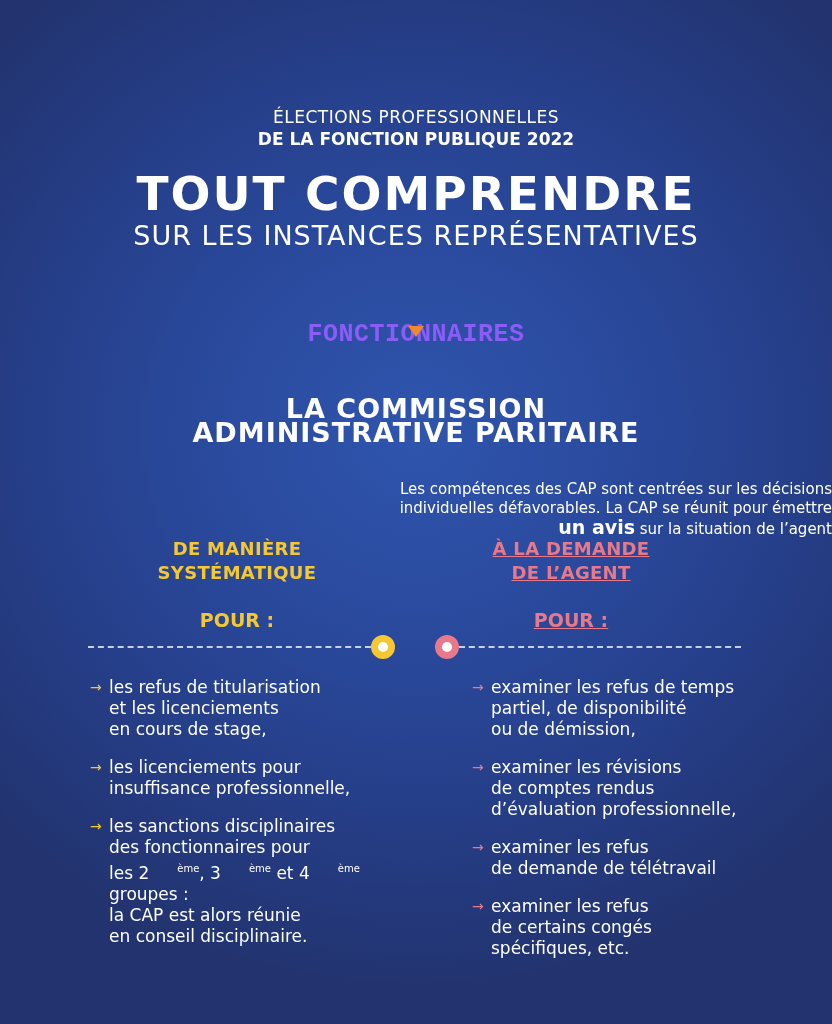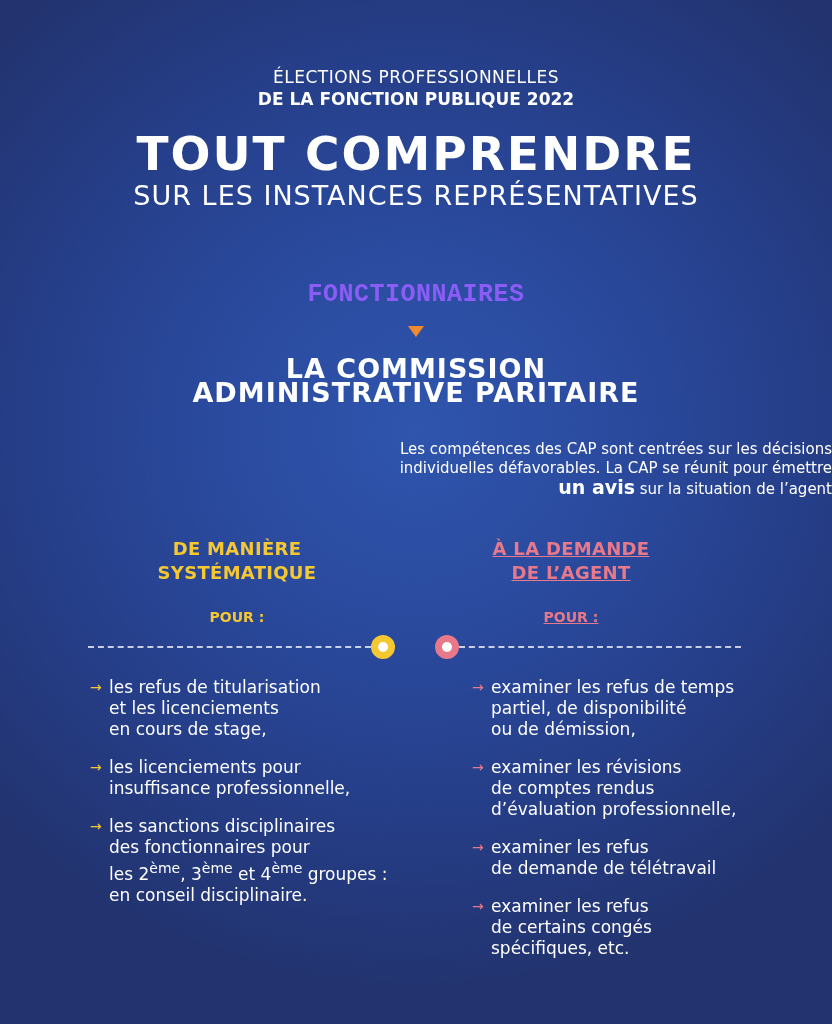--- a/index.html
+++ b/index.html
@@ -3,48 +3,48 @@
 <meta charset="utf-8">
 <style>
   html, body { margin:0; padding:0; }
   body {
     width:832px; height:1024px; overflow:hidden;
     background: radial-gradient(ellipse 70% 55% at 50% 42%, #2f55ad 0%, #2a4a9e 35%, #263f8a 65%, #22336f 100%);
     color:#ffffff;
     font-family:"DejaVu Sans", sans-serif;
     position:relative;
   }
-  .abs { position:absolute; left:0; width:832px; text-align:center; }
+  .abs { position:absolute; left:0; width:832px; text-align:center;margin-top:40px; }
   .kicker1 { top:67px; font-size:17px; letter-spacing:0.5px; font-weight:normal; }
   .kicker2 { top:89px; font-size:17px; font-weight:bold; }
   .title { top:128px; font-size:47px; font-weight:bold; letter-spacing:2px; line-height:52px; }
   .subtitle { top:180px; font-size:27px; letter-spacing:1px; font-weight:normal; }
   .section { top:280px; font-size:25px; font-weight:bold; color:#8b5cf6; letter-spacing:0.5px;font-family:Liberation Mono, monospace; }
   .tri { top:326px; left:408px; width:0; height:0; border-left:8px solid transparent; border-right:8px solid transparent; border-top:11px solid #f08a2c; position:absolute; }
   .h2 { font-size:27px; font-weight:bold; letter-spacing:1px; line-height:36px; }
   .h2a { top:351px; } .h2b { top:375px; }
   .desc { top:440px; font-size:15px; line-height:19px;text-align:right; }
   .desc .strong { font-size:19px; font-weight:bold; }
   .colhead { position:absolute; width:300px; text-align:center; font-weight:bold; font-size:18px; line-height:24px; letter-spacing:0.3px; }
   .left { left:87px; color:#f5c832; }
   .right { left:421px; color:#e8798a;text-decoration:underline; }
-  .pour { position:absolute; width:300px; text-align:center; font-weight:bold; font-size:14px; }
+  .pour { position:absolute; width:300px; text-align:center; font-weight:bold; font-size:19px; }
   .dash { position:absolute; top:646px; height:0; border-top:2px dashed rgba(255,255,255,0.75); }
   .dot { position:absolute; top:635px; width:24px; height:24px; border-radius:50%; box-sizing:border-box; }
   .dot-y { left:371px; background:#f5c832; border:6px solid #f5c832; }
   .dot-p { left:435px; background:#e8798a; border:6px solid #e8798a; }
   .dot::after { content:""; position:absolute; left:1px; top:1px; width:10px; height:10px; border-radius:50%; background:#fff; }
   .list { position:absolute; margin:0; padding:0; list-style:none; }
   .list li { position:relative; padding-left:19px; font-size:17px; line-height:21px; margin-bottom:17px; }
   .list li .arrow { position:absolute; left:0; top:0; font-size:14px; }
   .list-left { top:677px; left:90px; width:320px; }
   .list-left .arrow { color:#f5c832; }
   .list-right { top:677px; left:472px; width:330px; }
   .list-right .arrow { color:#e8798a; }
-  .list li sup { font-size:14px; }
+  .list li sup { font-size:10px;margin-left:28px; }
 </style>
 </head>
 <body>
 
 <div class="abs kicker1">ÉLECTIONS PROFESSIONNELLES</div>
 <div class="abs kicker2">DE LA FONCTION PUBLIQUE 2022</div>
 <div class="abs title">TOUT COMPRENDRE</div>
 <div class="abs subtitle">SUR LES INSTANCES REPRÉSENTATIVES</div>
 
 <div class="abs section">FONCTIONNAIRES</div>
@@ -85,20 +85,21 @@
   <li>
     <span class="arrow">→</span>
     <div>les licenciements pour</div>
     <div>insuffisance professionnelle,</div>
   </li>
   <li>
     <span class="arrow">→</span>
     <div>les sanctions disciplinaires</div>
     <div>des fonctionnaires pour</div>
     <div><span>les 2</span><sup>ème</sup><span>, 3</span><sup>ème</sup><span> et 4</span><sup>ème</sup><span> groupes :</span></div>
+    <div>la CAP est alors réunie</div>
     <div>en conseil disciplinaire.</div>
   </li>
 </ul>
 
 <ul class="list list-right">
   <li>
     <span class="arrow">→</span>
     <div>examiner les refus de temps</div>
     <div>partiel, de disponibilité</div>
     <div>ou de démission,</div>

